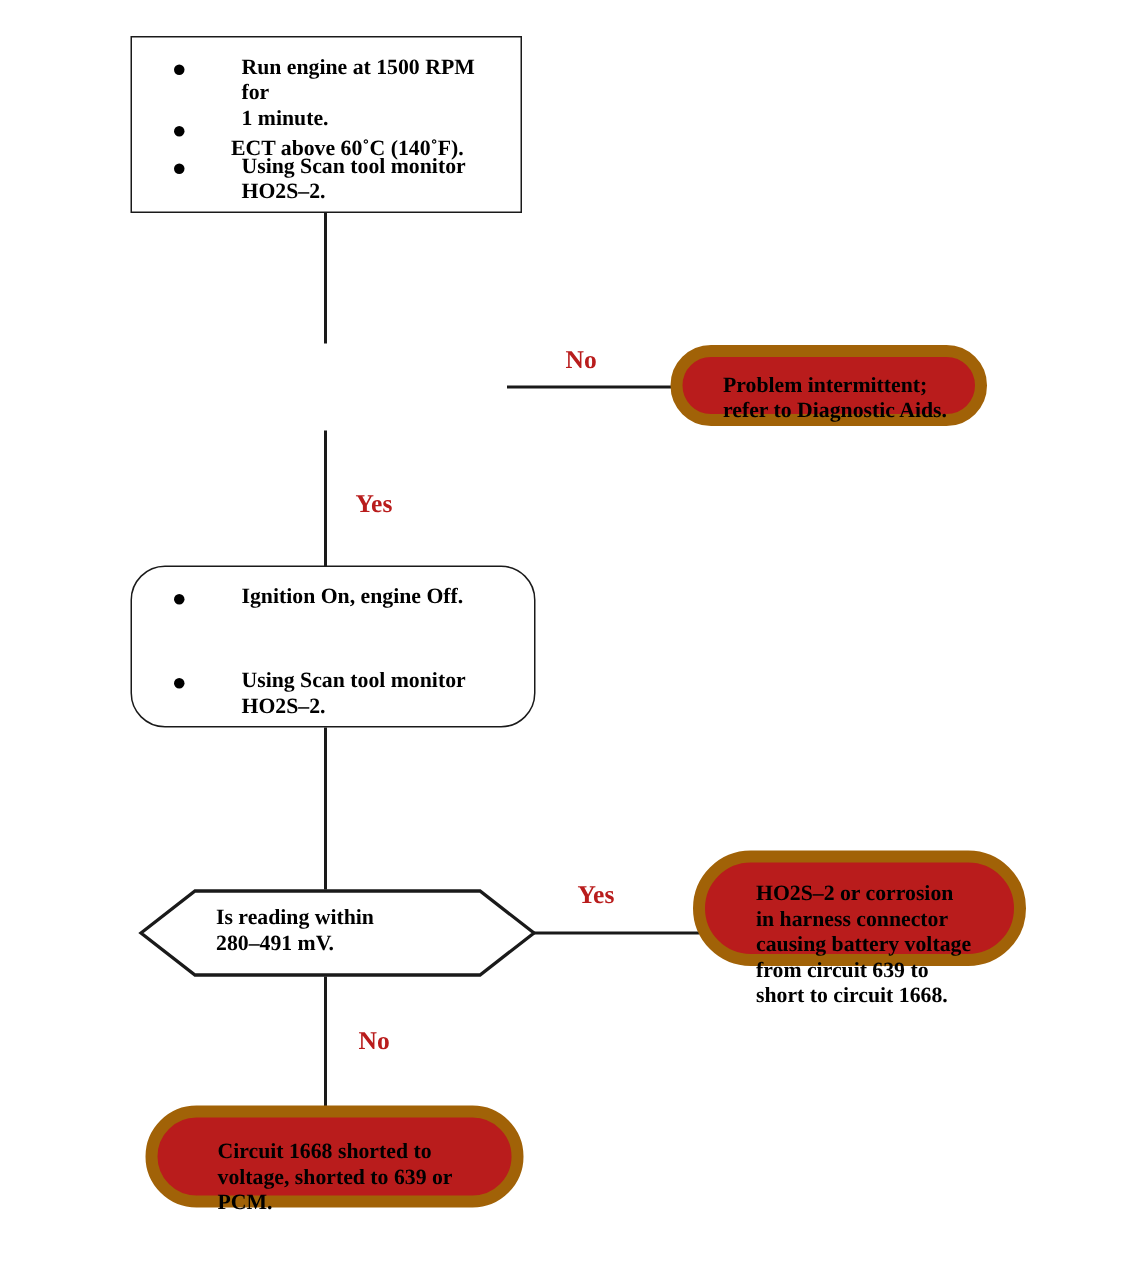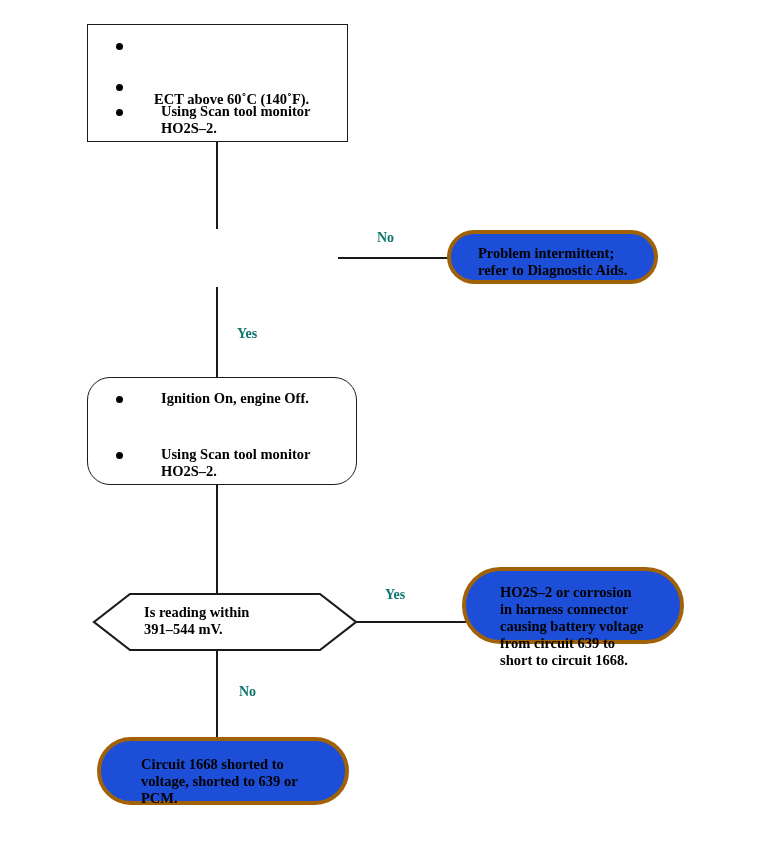--- a/index.html
+++ b/index.html
@@ -69,22 +69,22 @@
   }
   .decision .decision-label {
     position: absolute;
     z-index: 2;
   }
 
   
   .pill {
     position: absolute;
     box-sizing: border-box;
-    background: #1d4ed8;
-    border: 4px solid #a16207;
+    background: #b91c1c;
+    border: 8px solid #a16207;
   }
   .pill .pill-label {
     position: absolute;
   }
 
   
   .conn-v {
     position: absolute;
     width: 2px;
     background: #1a1a1a;
@@ -93,34 +93,36 @@
     position: absolute;
     height: 2px;
     background: #1a1a1a;
   }
 
   
   .branch-label {
     position: absolute;
     font-family: "Liberation Serif", "DejaVu Serif", serif;
     font-weight: bold;
-    font-size: 14px;
-    color: #0f766e;
+    font-size: 17px;
+    color: #b91c1c;
     white-space: nowrap;
   }
 </style>
 </head>
 <body>
 
 <div id="canvas">
 
   <div class="process-box" style="left:87px; top:24px; width:261px; height:118px;">
     <div class="bullet-list">
       <div class="bullet-row" style="left:28px; top:12px; width:220px;">
         <span class="bullet-dot"></span>
+        <span class="node-text bullet-label">Run engine at 1500 RPM for
+1 minute.</span>
       </div>
       <div class="bullet-row" style="left:28px; top:53px; width:220px;flex-direction:column;">
         <span class="bullet-dot"></span>
         <span class="node-text bullet-label">ECT above 60˚C (140˚F).</span>
       </div>
       <div class="bullet-row" style="left:28px; top:78px; width:220px;">
         <span class="bullet-dot"></span>
         <span class="node-text bullet-label">Using Scan tool monitor
 HO2S–2.</span>
       </div>
@@ -155,21 +157,21 @@
     </div>
   </div>
 
   <div class="conn-v" style="left:216px; top:485px; height:108px;"></div>
 
   <div class="decision" style="left:92px; top:592px; width:266px; height:60px;">
     <svg width="266" height="60" viewBox="0 0 266 60">
       <polygon points="2,30 38,2 228,2 264,30 228,58 38,58" fill="#ffffff" stroke="#1a1a1a" stroke-width="2.2" stroke-linejoin="miter"></polygon>
     </svg>
     <span class="node-text decision-label" style="left:52px; top:12px; width:175px;">Is reading within
-391–544 mV.</span>
+280–491 mV.</span>
   </div>
 
   <div class="conn-h" style="left:356px; top:621px; width:110px;"></div>
   <span class="branch-label" style="left:385px; top:587px;">Yes</span>
 
   <div class="pill" style="left:462px; top:567px; width:222px; height:77px; border-radius:50px;text-decoration:underline;">
     <span class="node-text pill-label" style="left:34px; top:13px; width:180px;">HO2S–2 or corrosion
 in harness connector
 causing battery voltage
 from circuit 639 to

